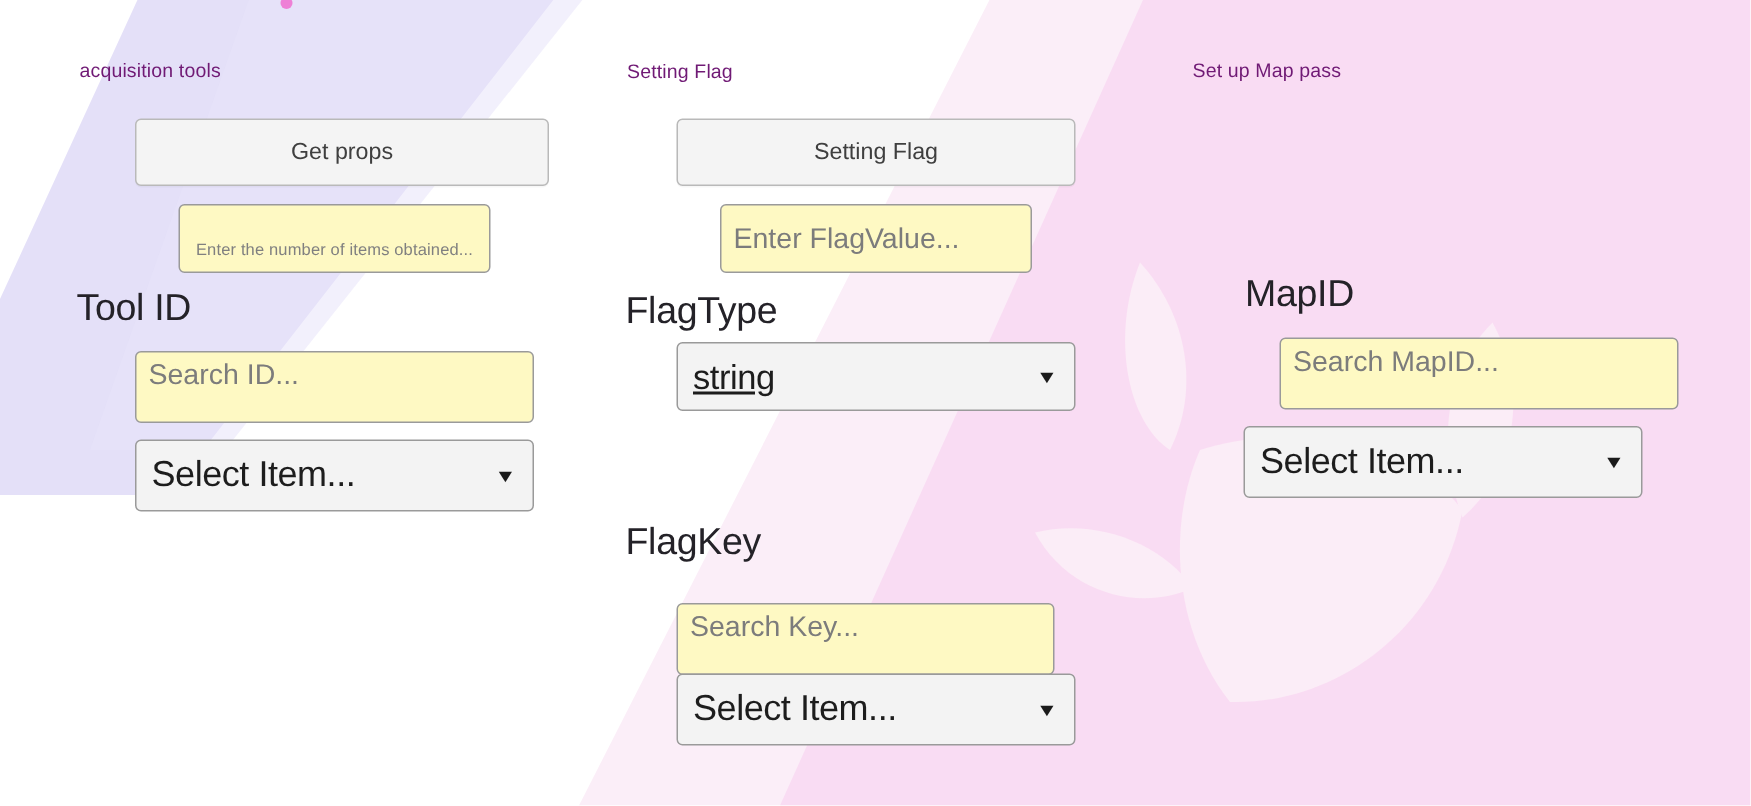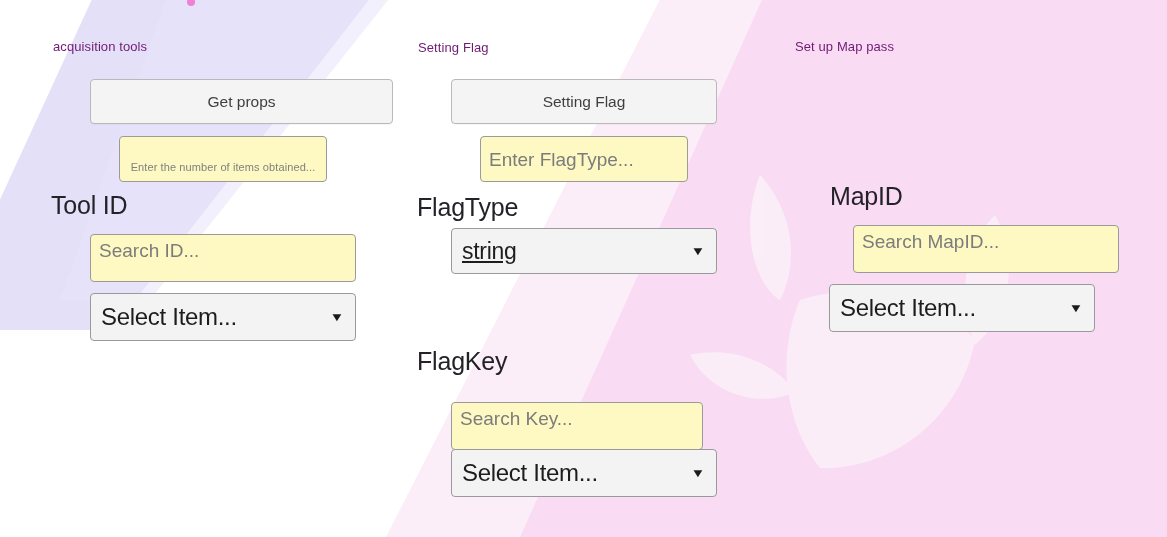--- a/index.html
+++ b/index.html
@@ -179,21 +179,21 @@
     <circle cx="191" cy="2" r="4" fill="#ef6fd0" opacity="0.85"></circle>
   </g>
 </svg>
 
 <div id="panel">
 
   <section class="column col-tool">
 
     <div class="caption" style="left:53px; top:39px;">acquisition tools</div>
 
-    <button class="btn" style="left:90px; top:79px; width:303px; height:45px;">Get props</button>
+    <button class="btn" style="left:90px; top:79px; width:276px; height:45px;">Get props</button>
 
     <div class="textbox small-ph" style="left:119px; top:136px; width:208px; height:46px;">
       <span class="ph">Enter the number of items obtained...</span>
     </div>
 
     <div class="section-label" style="left:51px; top:191px;">Tool ID</div>
 
     <div class="textbox big-ph" style="left:90px; top:234px; width:266px; height:48px;">
       <span class="ph">Search ID...</span>
     </div>
@@ -204,21 +204,21 @@
     </div>
   </section>
 
   <section class="column col-flag">
 
     <div class="caption" style="left:26px; top:40px;">Setting Flag</div>
 
     <button class="btn" style="left:59px; top:79px; width:266px; height:45px;">Setting Flag</button>
 
     <div class="textbox mid-ph" style="left:88px; top:136px; width:208px; height:46px;">
-      <span class="ph">Enter FlagType...</span>
+      <span class="ph">Enter FlagValue...</span>
     </div>
 
     <div class="section-label" style="left:25px; top:193px;">FlagType</div>
 
     <div class="selectbox compact" style="left:59px; top:228px; width:266px; height:46px;">
       <span class="sel-value">string</span>
       <span class="caret">▼</span>
     </div>
 
     <div class="section-label" style="left:25px; top:347px;">FlagKey</div>

